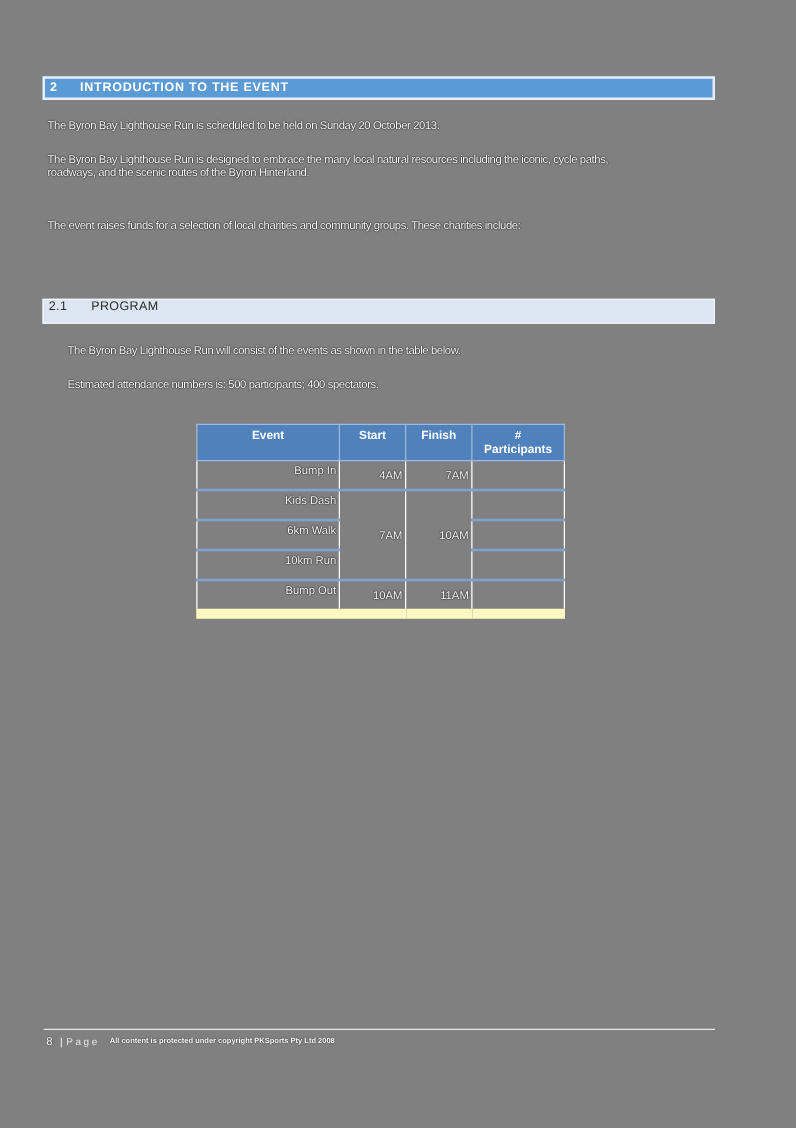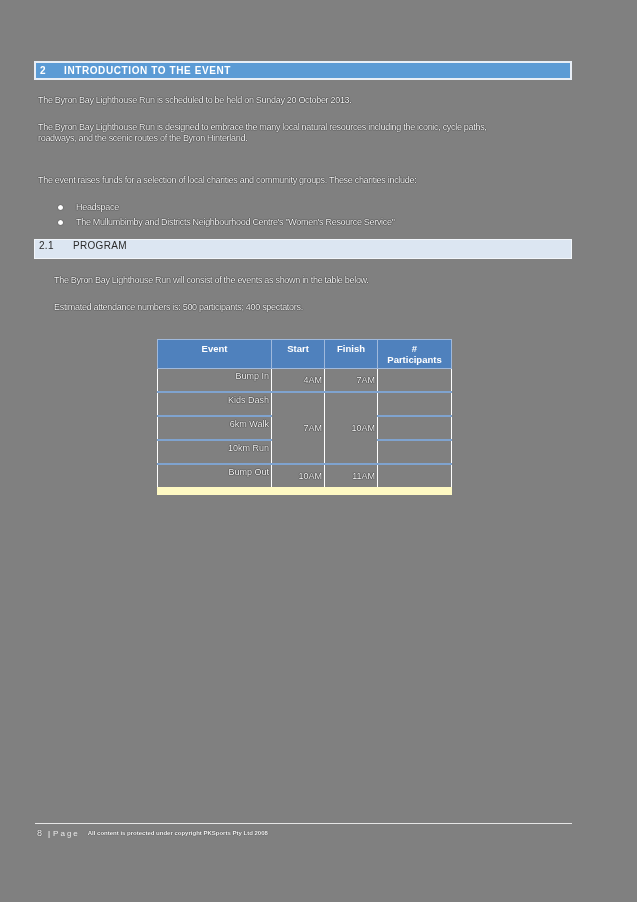--- a/index.html
+++ b/index.html
@@ -139,30 +139,20 @@
 
   <div class="para" style="top:95px;">The Byron Bay Lighthouse Run is scheduled to be held on Sunday 20 October 2013.</div>
 
   <div class="para" style="top:122px;">
     <div>The Byron Bay Lighthouse Run is designed to embrace the many local natural resources including the iconic, cycle paths,</div>
     <div>roadways, and the scenic routes of the Byron Hinterland.</div>
   </div>
 
   <div class="para" style="top:175px;">The event raises funds for a selection of local charities and community groups. These charities include:</div>
 
-  <ul class="bullets">
-    <li>
-      <span class="dot"></span>
-      <span>Headspace</span>
-    </li>
-    <li>
-      <span class="dot"></span>
-      <span>The Mullumbimby and Districts Neighbourhood Centre's "Women's Resource Service"</span>
-    </li>
-  </ul>
 
   <div class="h2-bar">
     <span class="num">2.1</span>
     <span>PROGRAM</span>
   </div>
 
   <div class="para" style="left:54px; top:275px;">The Byron Bay Lighthouse Run will consist of the events as shown in the table below.</div>
   <div class="para" style="left:54px; top:302px;">Estimated attendance numbers is: 500 participants; 400 spectators.</div>
 
   <div class="table-wrap">

